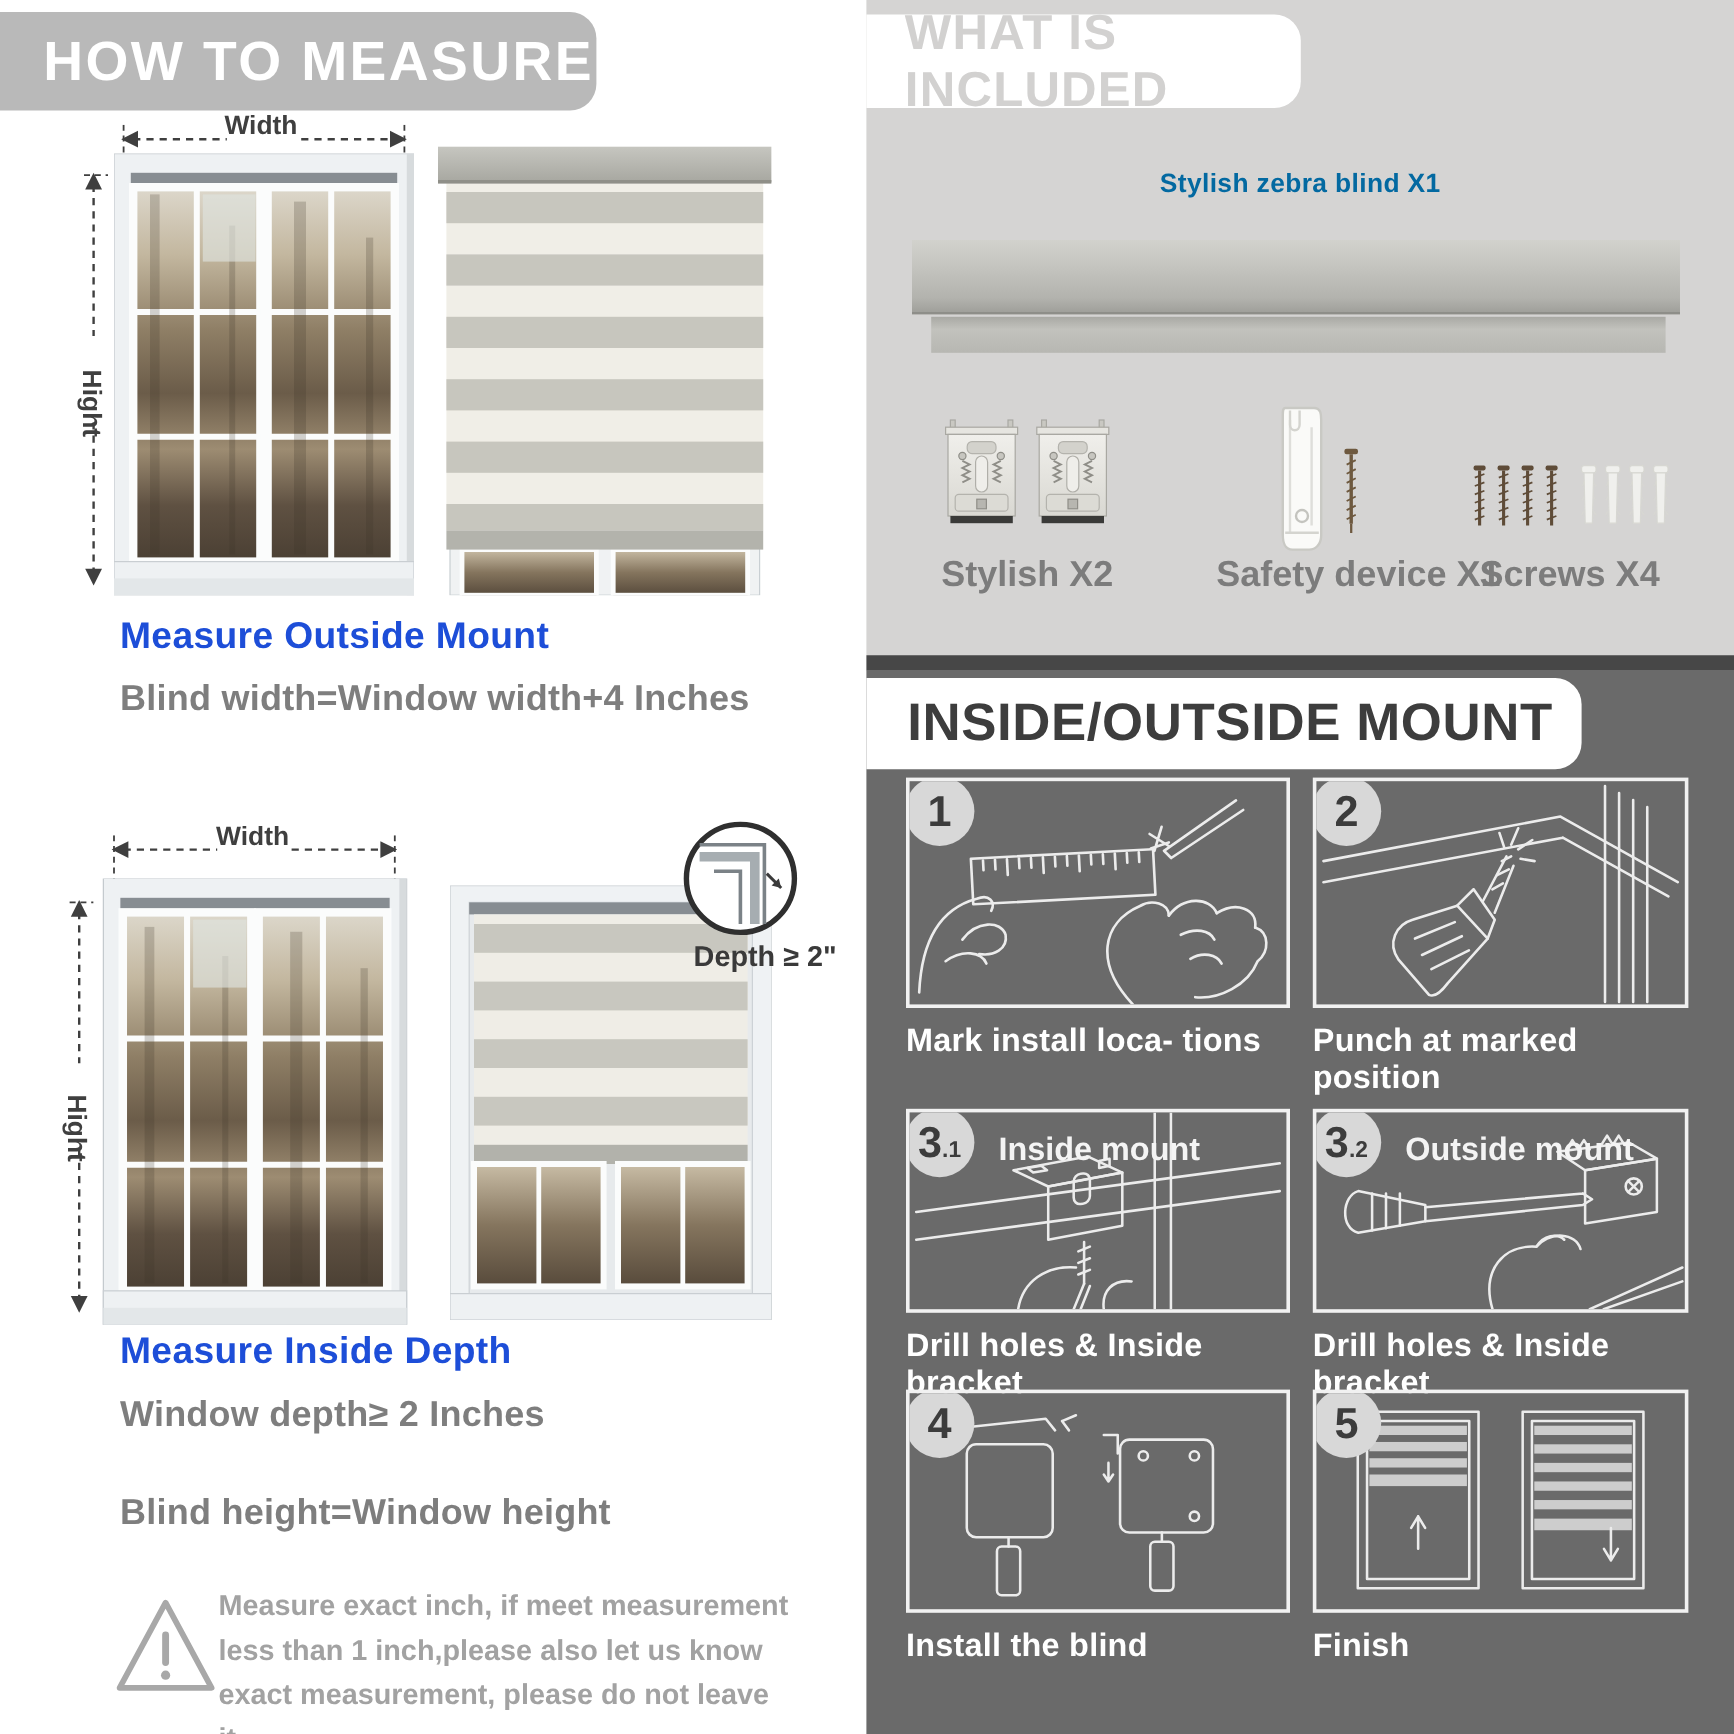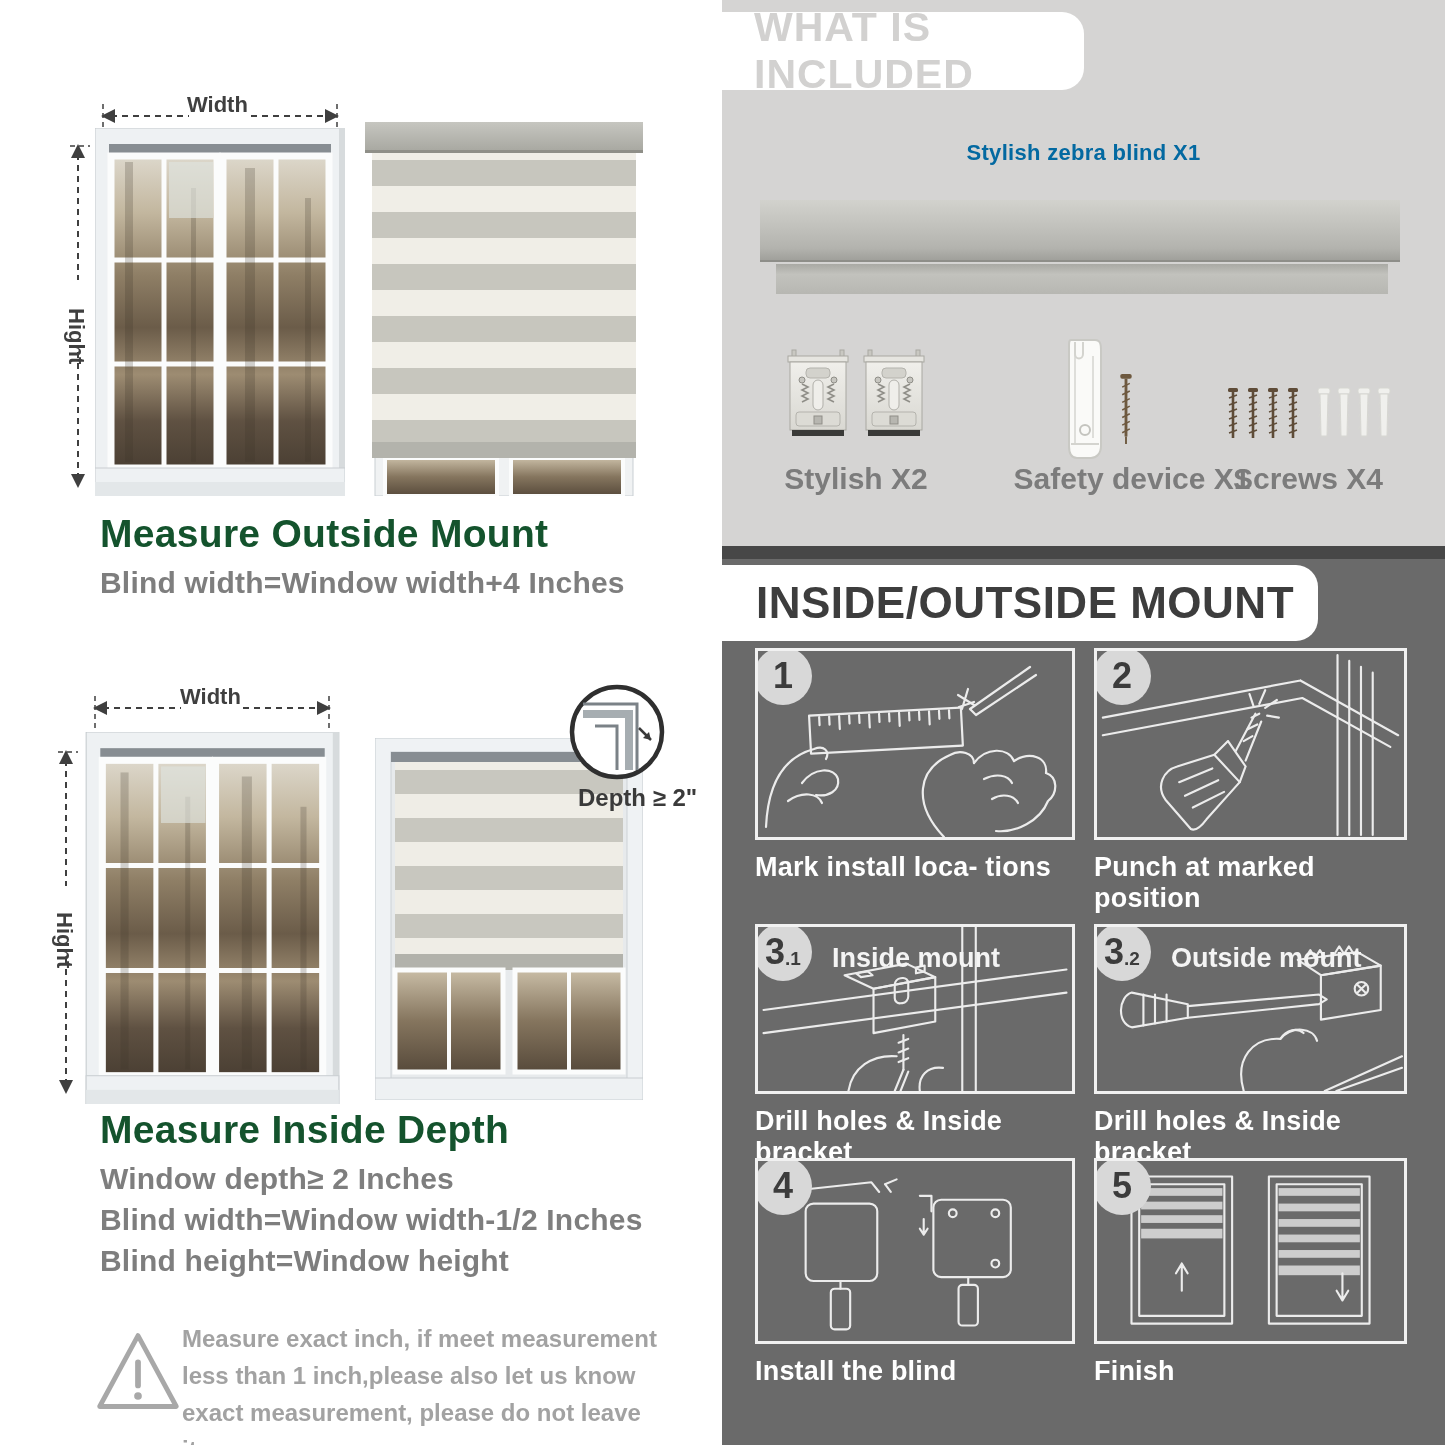--- a/index.html
+++ b/index.html
@@ -12,21 +12,21 @@
   .banner{position:absolute;display:flex;align-items:center;border-radius:0 22px 22px 0;}
   .banner-left{left:0;top:10px;width:497px;height:82px;background:#b9b9b9;}
   .banner-left span{color:#fff;font-size:46px;font-weight:bold;letter-spacing:2px;padding-left:36px;}
   .banner-included{left:0;top:12px;width:362px;height:78px;background:#fff;}
   .banner-included span{color:#d2d1d0;font-size:41px;font-weight:bold;letter-spacing:1px;padding-left:32px;}
   .banner-mount{left:0;top:6px;width:596px;height:76px;background:#fff;}
   .banner-mount span{color:#3d3d3d;font-size:44px;font-weight:bold;letter-spacing:.5px;padding-left:34px;}
   
   .left-col{position:absolute;left:0;top:0;width:722px;height:1445px;background:#fff;}
   .abs{position:absolute;}
-  .h-measure{font-size:39px;font-weight:bold;color:#14532d;letter-spacing:.3px;}
+  .h-measure{font-size:31px;font-weight:bold;color:#1d4ed8;letter-spacing:.3px;}
   .p-formula{font-size:30px;font-weight:bold;color:#7e7e7e;letter-spacing:.2px;}
   .arrow-label{position:absolute;font-size:22px;font-weight:bold;color:#3f3f3f;}
   .hight-label{writing-mode:vertical-rl;}
   .depth-label{font-size:24px;font-weight:bold;color:#3a3a3a;}
   .warning-text{font-size:24px;font-weight:bold;color:#a2a2a2;line-height:37px;width:478px;}
   
   .right-col{position:absolute;left:722px;top:0;width:723px;height:1445px;}
   .included-panel{position:absolute;left:0;top:0;width:723px;height:546px;background:#d5d4d3;}
   .product-label{position:absolute;left:0;top:140px;width:723px;text-align:center;
     font-size:22px;font-weight:bold;color:#0369a1;letter-spacing:.3px;}
@@ -49,20 +49,23 @@
   .step-caption{margin-top:12px;font-size:27px;font-weight:bold;color:#fff;letter-spacing:.2px;}
   .step-art{position:absolute;left:0;top:0;width:100%;height:100%;}
 </style>
 </head>
 <body>
 
 <div class="canvas">
 
   <section class="left-col">
 
+    <div class="banner banner-left">
+      <span>HOW TO MEASURE</span>
+    </div>
 
     <svg class="abs" style="left:97px;top:104px;" width="246" height="62" viewBox="0 0 246 62">
       <g stroke="#3f3f3f" stroke-width="2" fill="none">
         <path d="M6 0 V58" stroke-dasharray="5,4" stroke-width="1.5"></path>
         <path d="M240 0 V58" stroke-dasharray="5,4" stroke-width="1.5"></path>
         <path d="M14 12 H92" stroke-dasharray="6,5"></path>
         <path d="M154 12 H232" stroke-dasharray="6,5"></path>
       </g>
       <polygon points="4,12 18,5 18,19" fill="#3f3f3f"></polygon>
       <polygon points="242,12 228,5 228,19" fill="#3f3f3f"></polygon>
@@ -217,21 +220,20 @@
         <path d="M16 22 H70 V88"></path>
         <path d="M28 44 H50 V88"></path>
       </g>
       <path d="M72 46 L84 58" stroke="#3a3a3a" stroke-width="2.5"></path>
       <polygon points="84,58 76,56 82,50" fill="#3a3a3a"></polygon>
     </svg>
     <div class="abs depth-label" style="left:578px;top:784px;">Depth ≥ 2"</div>
 
     <div class="abs h-measure" style="left:100px;top:1108px;">Measure Inside Depth</div>
     <div class="abs p-formula" style="left:100px;top:1162px;">Window depth≥ 2 Inches</div>
-    <div class="abs p-formula" style="left:100px;top:1203px;">Blind width=Window width-1/2 Inches</div>
     <div class="abs p-formula" style="left:100px;top:1244px;">Blind height=Window height</div>
 
     <svg class="abs" style="left:92px;top:1322px;" width="92" height="100" viewBox="0 0 96 96">
       <path d="M48 10 L88 84 H8 Z" fill="none" stroke="#a8a8a8" stroke-width="5" stroke-linejoin="round"></path>
       <path d="M48 38 V62" stroke="#a8a8a8" stroke-width="6" stroke-linecap="round"></path>
       <circle cx="48" cy="73" r="4" fill="#a8a8a8"></circle>
     </svg>
     <div class="abs warning-text" style="left:182px;top:1320px;">Measure exact inch, if meet measurement less than 1 inch,please also let us know exact measurement, please do not leave it</div>
   </section>
 

